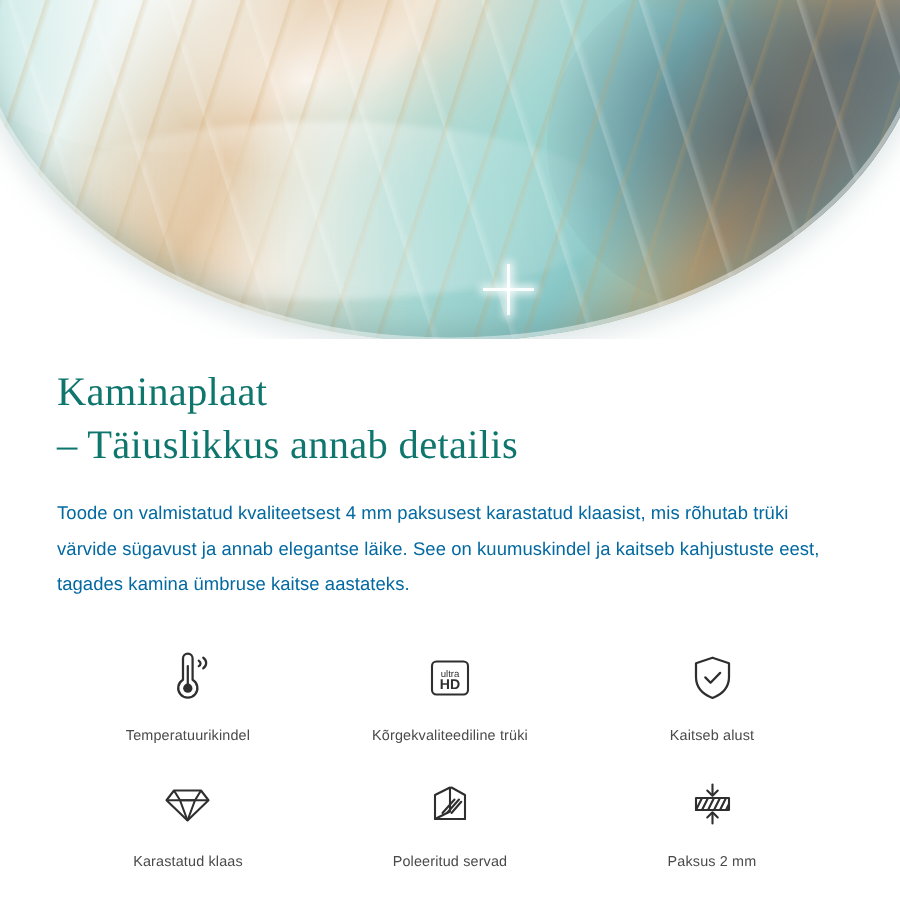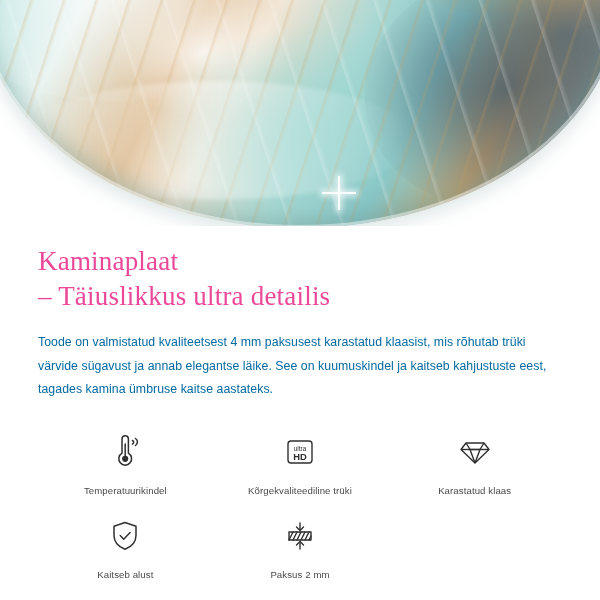--- a/index.html
+++ b/index.html
@@ -134,21 +134,21 @@
   }
 
   
   .content {
     padding: 18px 38px 0 38px;
   }
   .title {
     font-family: "Liberation Serif", serif;
     font-size: 27px;
     line-height: 1.28;
-    color: #ec4899;
+    color: #0f766e;
     font-weight: 400;
     margin: 0 0 0 0;
     letter-spacing: 0.2px;
   }
   .title .line2 {
     display: block;
   }
   .desc {
     margin-top: 18px;
     font-size: 12.3px;
@@ -200,21 +200,21 @@
       <div class="gloss"></div>
       <div class="rim"></div>
     </div>
     <div class="sparkle"></div>
   </div>
 
   <div class="content">
 
     <h1 class="title">
       <span>Kaminaplaat</span>
-      <span class="line2">– Täiuslikkus ultra detailis</span>
+      <span class="line2">– Täiuslikkus annab detailis</span>
     </h1>
 
     <p class="desc">Toode on valmistatud kvaliteetsest 4 mm paksusest karastatud klaasist, mis rõhutab trüki värvide sügavust ja annab elegantse läike. See on kuumuskindel ja kaitseb kahjustuste eest, tagades kamina ümbruse kaitse aastateks.</p>
 
     <div class="features">
 
       <div class="feature">
         <div class="ico">
           <svg width="46" height="46" viewBox="0 0 46 46" fill="none" stroke="#2f2f2f" stroke-width="1.5" stroke-linecap="round" stroke-linejoin="round">
             <path d="M20 10a3.2 3.2 0 0 1 6.4 0v14.2a6.4 6.4 0 1 1-6.4 0z"></path>
@@ -233,41 +233,54 @@
             <rect x="11" y="12" width="24" height="22" rx="3"></rect>
             <text x="23" y="22.4" font-family="Liberation Sans, sans-serif" font-size="6.4" fill="#2f2f2f" stroke="none" text-anchor="middle">ultra</text>
             <text x="23" y="30.6" font-family="Liberation Sans, sans-serif" font-size="9.4" font-weight="bold" fill="#2f2f2f" stroke="none" text-anchor="middle">HD</text>
           </svg>
         </div>
         <div class="cap">Kõrgekvaliteediline trüki</div>
       </div>
 
       <div class="feature">
         <div class="ico">
+          <svg width="46" height="46" viewBox="0 0 46 46" fill="none" stroke="#2f2f2f" stroke-width="1.5" stroke-linecap="round" stroke-linejoin="round">
+            <path d="M23 9.5 34 13.2v9.1c0 7.2-4.7 11.6-11 14-6.3-2.4-11-6.8-11-14v-9.1z"></path>
+            <path d="M18.2 22.6l3.5 3.6 6.4-6.6"></path>
+          </svg>
+        </div>
+        <div class="cap">Kaitseb alust</div>
+      </div>
+
+      <div class="feature">
+        <div class="ico">
           <svg width="46" height="46" viewBox="0 0 46 46" fill="none" stroke="#2f2f2f" stroke-width="1.4" stroke-linejoin="round">
             <path d="M14 14h18l5 6.5L23 34 9 20.5z"></path>
             <path d="M9 20.5h28"></path>
             <path d="M14 14l4 6.5L23 34"></path>
             <path d="M32 14l-4 6.5L23 34"></path>
             <path d="M18 20.5h10"></path>
           </svg>
         </div>
         <div class="cap">Karastatud klaas</div>
       </div>
 
       <div class="feature">
         <div class="ico">
-          <svg width="46" height="46" viewBox="0 0 46 46" fill="none" stroke="#2f2f2f" stroke-width="1.5" stroke-linecap="round" stroke-linejoin="round">
-            <path d="M23 9.5 34 13.2v9.1c0 7.2-4.7 11.6-11 14-6.3-2.4-11-6.8-11-14v-9.1z"></path>
-            <path d="M18.2 22.6l3.5 3.6 6.4-6.6"></path>
-          </svg>
-        </div>
-        <div class="cap">Kaitseb alust</div>
-      </div>
-
+          <svg width="46" height="46" viewBox="0 0 46 46" fill="none" stroke="#2f2f2f" stroke-width="1.4" stroke-linecap="round" stroke-linejoin="round">
+            <path d="M13 33V17l10-5v16z" fill="none"></path>
+            <path d="M13 33h20"></path>
+            <path d="M24 12l9 5v16"></path>
+            <path d="M18 29l8-9"></path>
+            <path d="M21 29l8-9"></path>
+            <path d="M24 29l6.5-7.5"></path>
+          </svg>
+        </div>
+        <div class="cap">Poleeritud servad</div>
+      </div>
 
       <div class="feature">
         <div class="ico">
           <svg width="46" height="46" viewBox="0 0 46 46" fill="none" stroke="#2f2f2f" stroke-width="1.4" stroke-linecap="round" stroke-linejoin="round">
             <line x1="23" y1="10" x2="23" y2="17"></line>
             <path d="M19.5 14l3.5 3.5 3.5-3.5"></path>
             <rect x="12" y="19" width="22" height="8"></rect>
             <path d="M12 27l4-8M16 27l4-8M20 27l4-8M24 27l4-8M28 27l4-8M32 27l2-4"></path>
             <line x1="23" y1="36" x2="23" y2="29"></line>
             <path d="M19.5 32l3.5-3.5 3.5 3.5"></path>

